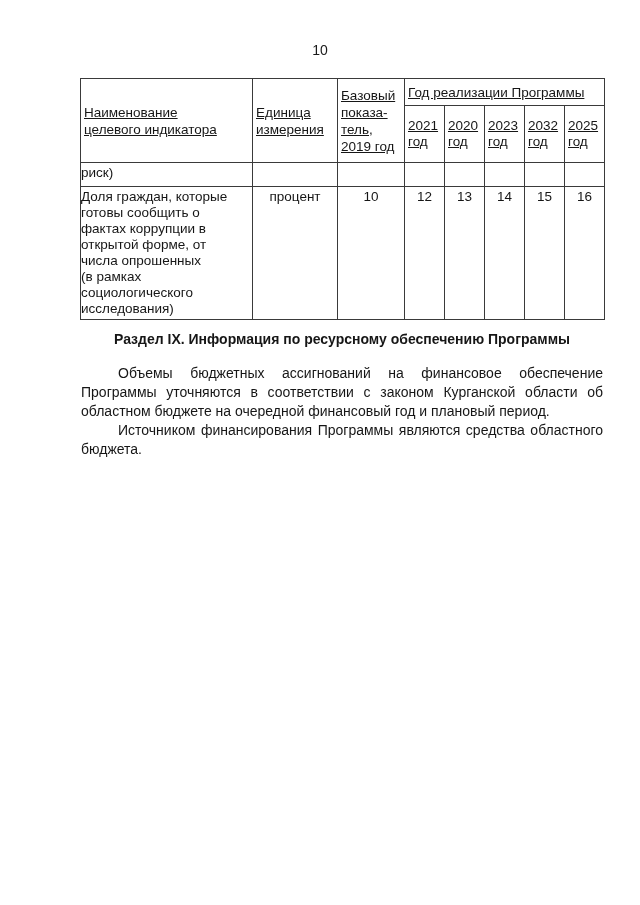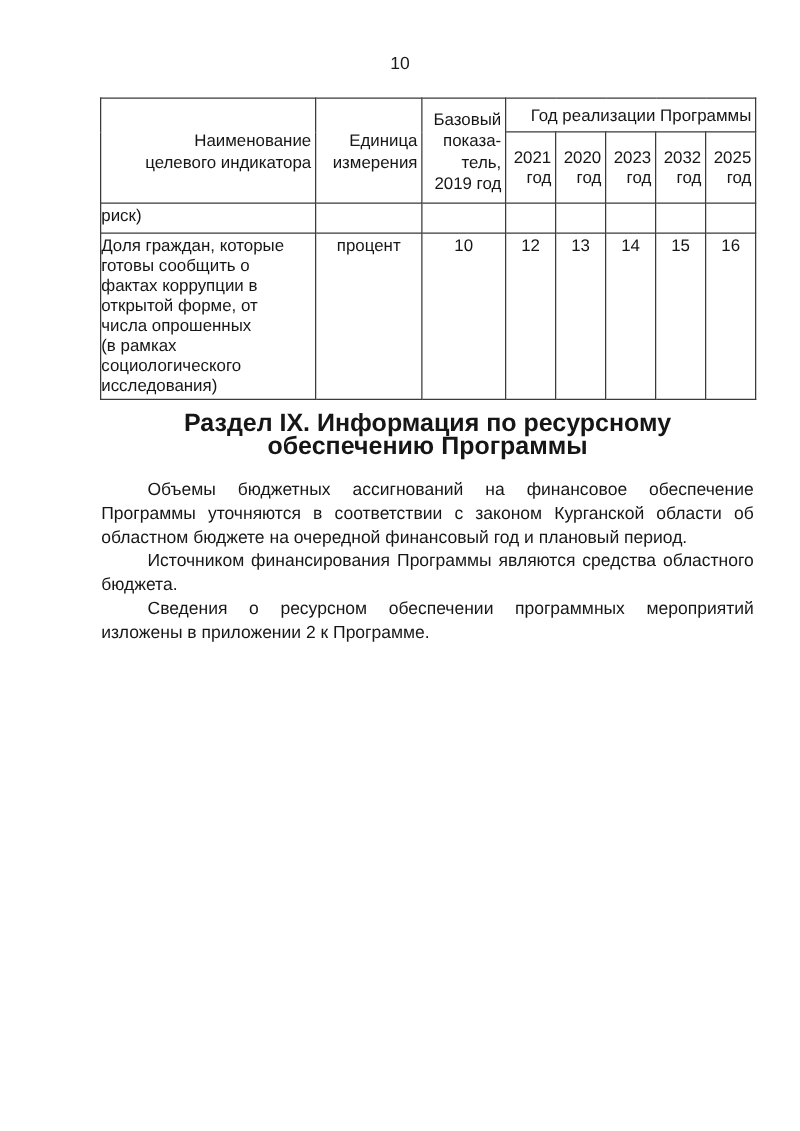--- a/index.html
+++ b/index.html
@@ -38,23 +38,24 @@
   }
   .indicator-table th,
   .indicator-table td {
     border: 1.6px solid #3a3a3a;
     padding: 2px 3px;
     white-space: pre-line;
     overflow: hidden;
   }
   .indicator-table th {
     font-weight: normal;
-    text-align: right;
+    text-align: left;
     vertical-align: middle;
     line-height: 17px;
+    text-decoration: underline;
   }
   .indicator-table th.years-group {
     height: 22px;
     vertical-align: middle;
   }
   .indicator-table th.year-cell {
     line-height: 16px;
     vertical-align: middle;
     height: 52px;
   }
@@ -89,21 +90,21 @@
     left: 81px;
     width: 522px;
     font-size: 14px;
     line-height: 19px;
     color: #161616;
   }
   .section-heading {
     font-weight: bold;
     text-align: center;
     margin: 0 0 16px 0;
-    font-size: 20px;
+    font-size: 14px;
     line-height: 18px;
   }
   .para {
     margin: 0;
     text-align: justify;
     text-indent: 37px;
   }
 </style>
 </head>
 <body>
@@ -176,16 +177,15 @@
         <td class="center">15</td>
         <td class="center">16</td>
       </tr>
     </tbody>
   </table>
 
   <div class="text-block">
     <p class="section-heading">Раздел IX. Информация по ресурсному обеспечению Программы</p>
     <p class="para">Объемы бюджетных ассигнований на финансовое обеспечение Программы уточняются в соответствии с законом Курганской области об областном бюджете на очередной финансовый год и плановый период.</p>
     <p class="para">Источником финансирования Программы являются средства областного бюджета.</p>
-    <p class="para">Сведения о ресурсном обеспечении программных мероприятий изложены в приложении 2 к Программе.</p>
   </div>
 
 </div>
 
 </body></html>

